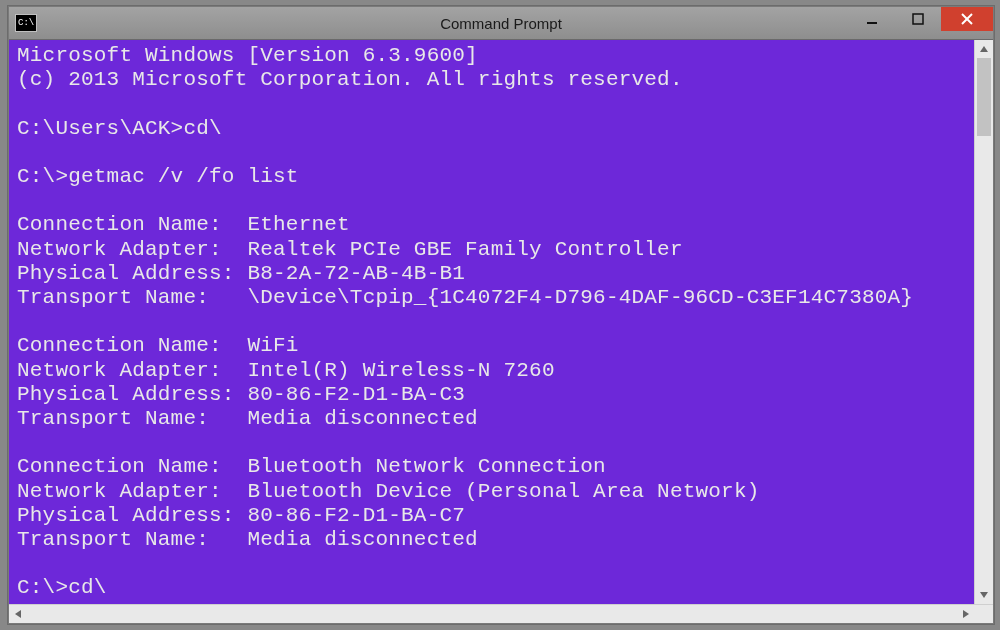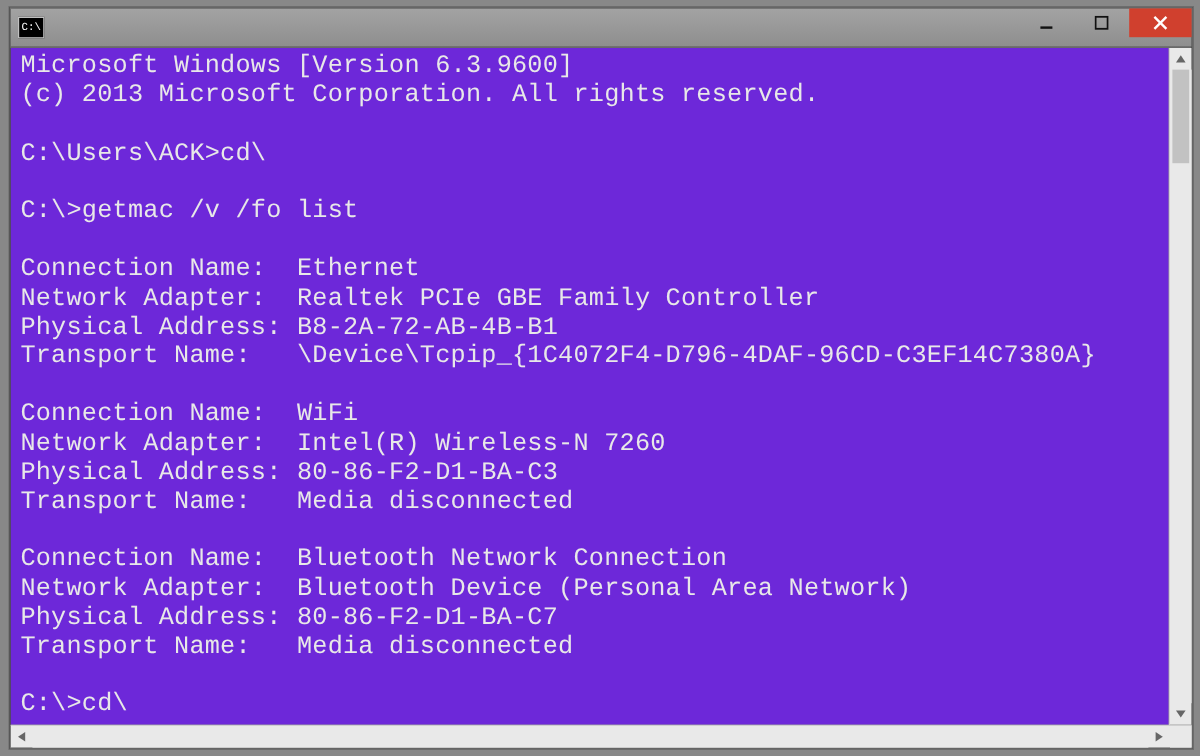--- a/index.html
+++ b/index.html
@@ -166,20 +166,21 @@
 </style>
 </head>
 <body>
 
 <div class="window">
 
   <div class="titlebar">
     <div class="sysicon">
       <span>C:\</span>
     </div>
+    <div class="title">Command Prompt</div>
     <div class="winbtns">
       <div class="winbtn">
         <svg width="12" height="12" viewBox="0 0 12 12">
           <rect x="1" y="9" width="10" height="2" fill="#111"></rect>
         </svg>
       </div>
       <div class="winbtn">
         <svg width="12" height="12" viewBox="0 0 12 12">
           <rect x="1" y="1" width="10" height="10" fill="none" stroke="#111" stroke-width="1.5"></rect>
         </svg>

